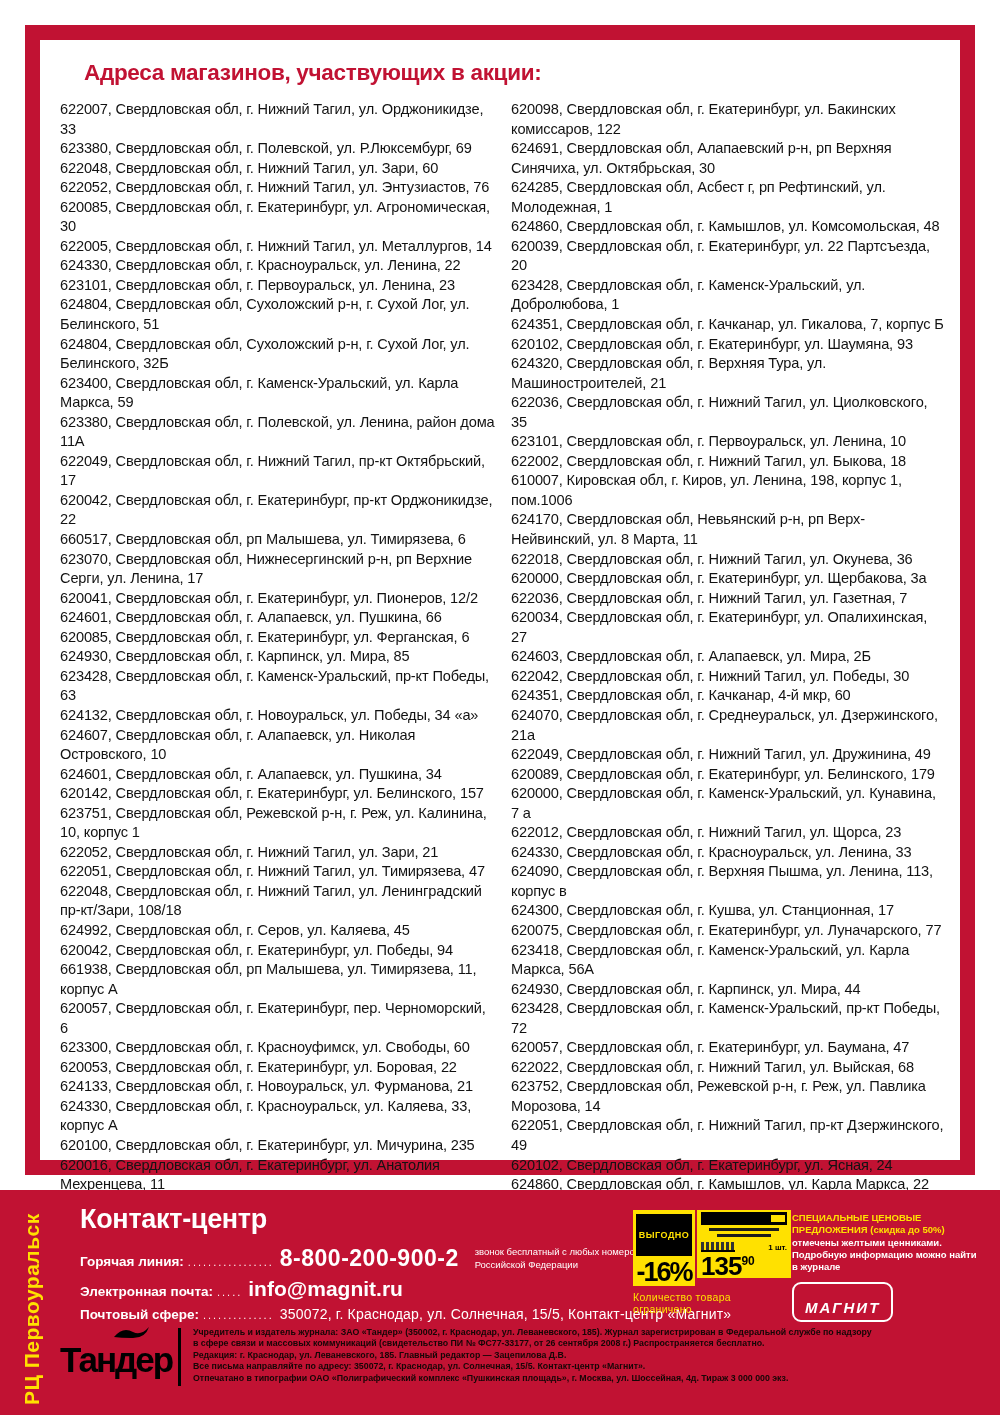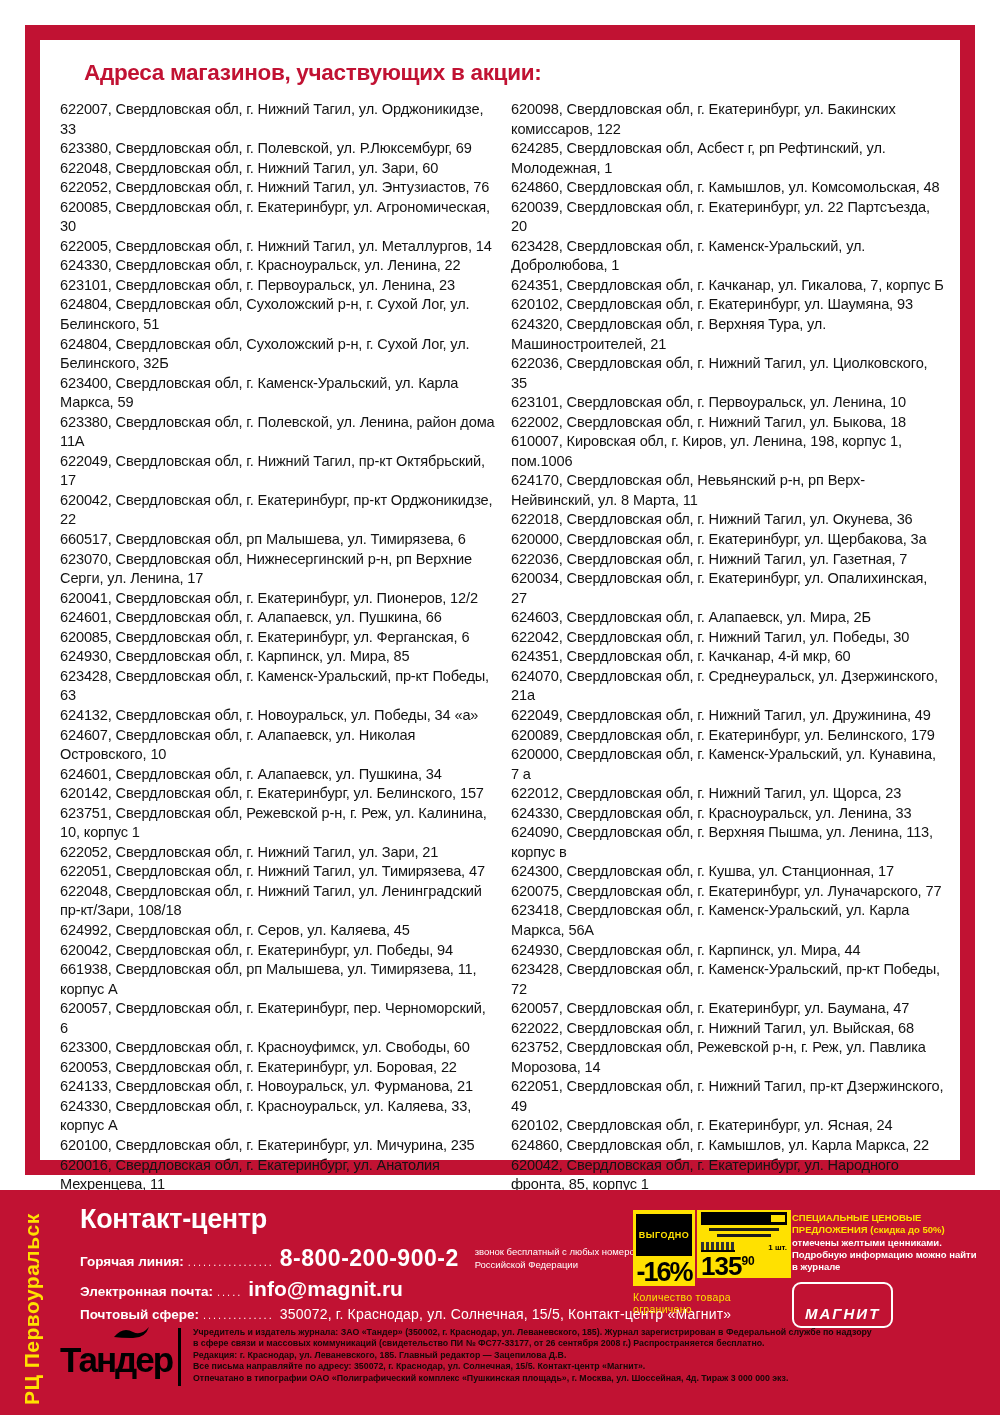--- a/index.html
+++ b/index.html
@@ -60,21 +60,21 @@
   .tag .strike{width:34px;height:8px;border-bottom:2px solid #000;background:repeating-linear-gradient(90deg,#333 0 3px,transparent 3px 5px);}
   .tag .unit{font-size:8px;font-weight:bold;color:#000;}
   .tag .bigprice{text-align:left;color:#000;font-weight:bold;font-size:26px;line-height:1;letter-spacing:-1px;margin-top:1px;}
   .tag .bigprice sup{font-size:12px;letter-spacing:0;}
   .limit{color:var(--yellow);font-size:10.5px;margin-top:5px;letter-spacing:0.3px;}
   
   .offer-note{position:absolute;left:792px;top:22px;width:186px;font-size:9.5px;font-weight:bold;line-height:1.3;}
   .offer-note .y{color:var(--yellow);}
   .magnit-logo{
     display:inline-block;border:2px solid #fff;border-radius:9px;
-    padding:20px 11px 3px;color:#fff;font-weight:bold;font-style:italic;
+    padding:14px 11px 3px;color:#fff;font-weight:bold;font-style:italic;
     font-size:15px;letter-spacing:2px;margin-top:8px;text-align:right;
   }
   
   .publisher{position:absolute;left:60px;top:134px;display:flex;align-items:flex-start;}
   .tander{position:relative;width:112px;height:62px;}
   .tander-text{font-size:35px;font-weight:bold;color:#000;letter-spacing:-2px;margin-top:16px;display:inline-block;}
   .tander-bird{position:absolute;left:52px;top:0;}
   .divider{width:3px;height:58px;background:#000;margin:4px 12px 0 6px;}
   .fineprint{font-size:8.8px;color:#160606;line-height:1.3;width:690px;padding-top:3px;font-weight:bold;}
 </style>
@@ -128,20 +128,21 @@
           <div>622036, Свердловская обл, г. Нижний Тагил, ул. Газетная, 34</div>
           <div>623270, Свердловская обл, г. Дегтярск, ул. Калинина, 29</div>
           <div>624993, Свердловская обл, г. Серов, ул. Карла Маркса, 26</div>
           <div>622004, Свердловская обл, г. Нижний Тагил, ул. Бобкова, 11</div>
           <div>622049, Свердловская обл, г. Нижний Тагил, Черноисточинское ш, 17</div>
           <div>624300, Свердловская обл, г. Кушва, ул. Союзов, 17</div>
           <div>624097, Свердловская обл, г. Верхняя Пышма, ул. Ленина, 125Г</div>
         </div>
       <div class="col">
           <div>620098, Свердловская обл, г. Екатеринбург, ул. Бакинских комиссаров, 122</div>
+          <div>624691, Свердловская обл, Алапаевский р-н, рп Верхняя Синячиха, ул. Октябрьская, 30</div>
           <div>624285, Свердловская обл, Асбест г, рп Рефтинский, ул. Молодежная, 1</div>
           <div>624860, Свердловская обл, г. Камышлов, ул. Комсомольская, 48</div>
           <div>620039, Свердловская обл, г. Екатеринбург, ул. 22 Партсъезда, 20</div>
           <div>623428, Свердловская обл, г. Каменск-Уральский, ул. Добролюбова, 1</div>
           <div>624351, Свердловская обл, г. Качканар, ул. Гикалова, 7, корпус Б</div>
           <div>620102, Свердловская обл, г. Екатеринбург, ул. Шаумяна, 93</div>
           <div>624320, Свердловская обл, г. Верхняя Тура, ул. Машиностроителей, 21</div>
           <div>622036, Свердловская обл, г. Нижний Тагил, ул. Циолковского, 35</div>
           <div>623101, Свердловская обл, г. Первоуральск, ул. Ленина, 10</div>
           <div>622002, Свердловская обл, г. Нижний Тагил, ул. Быкова, 18</div>

